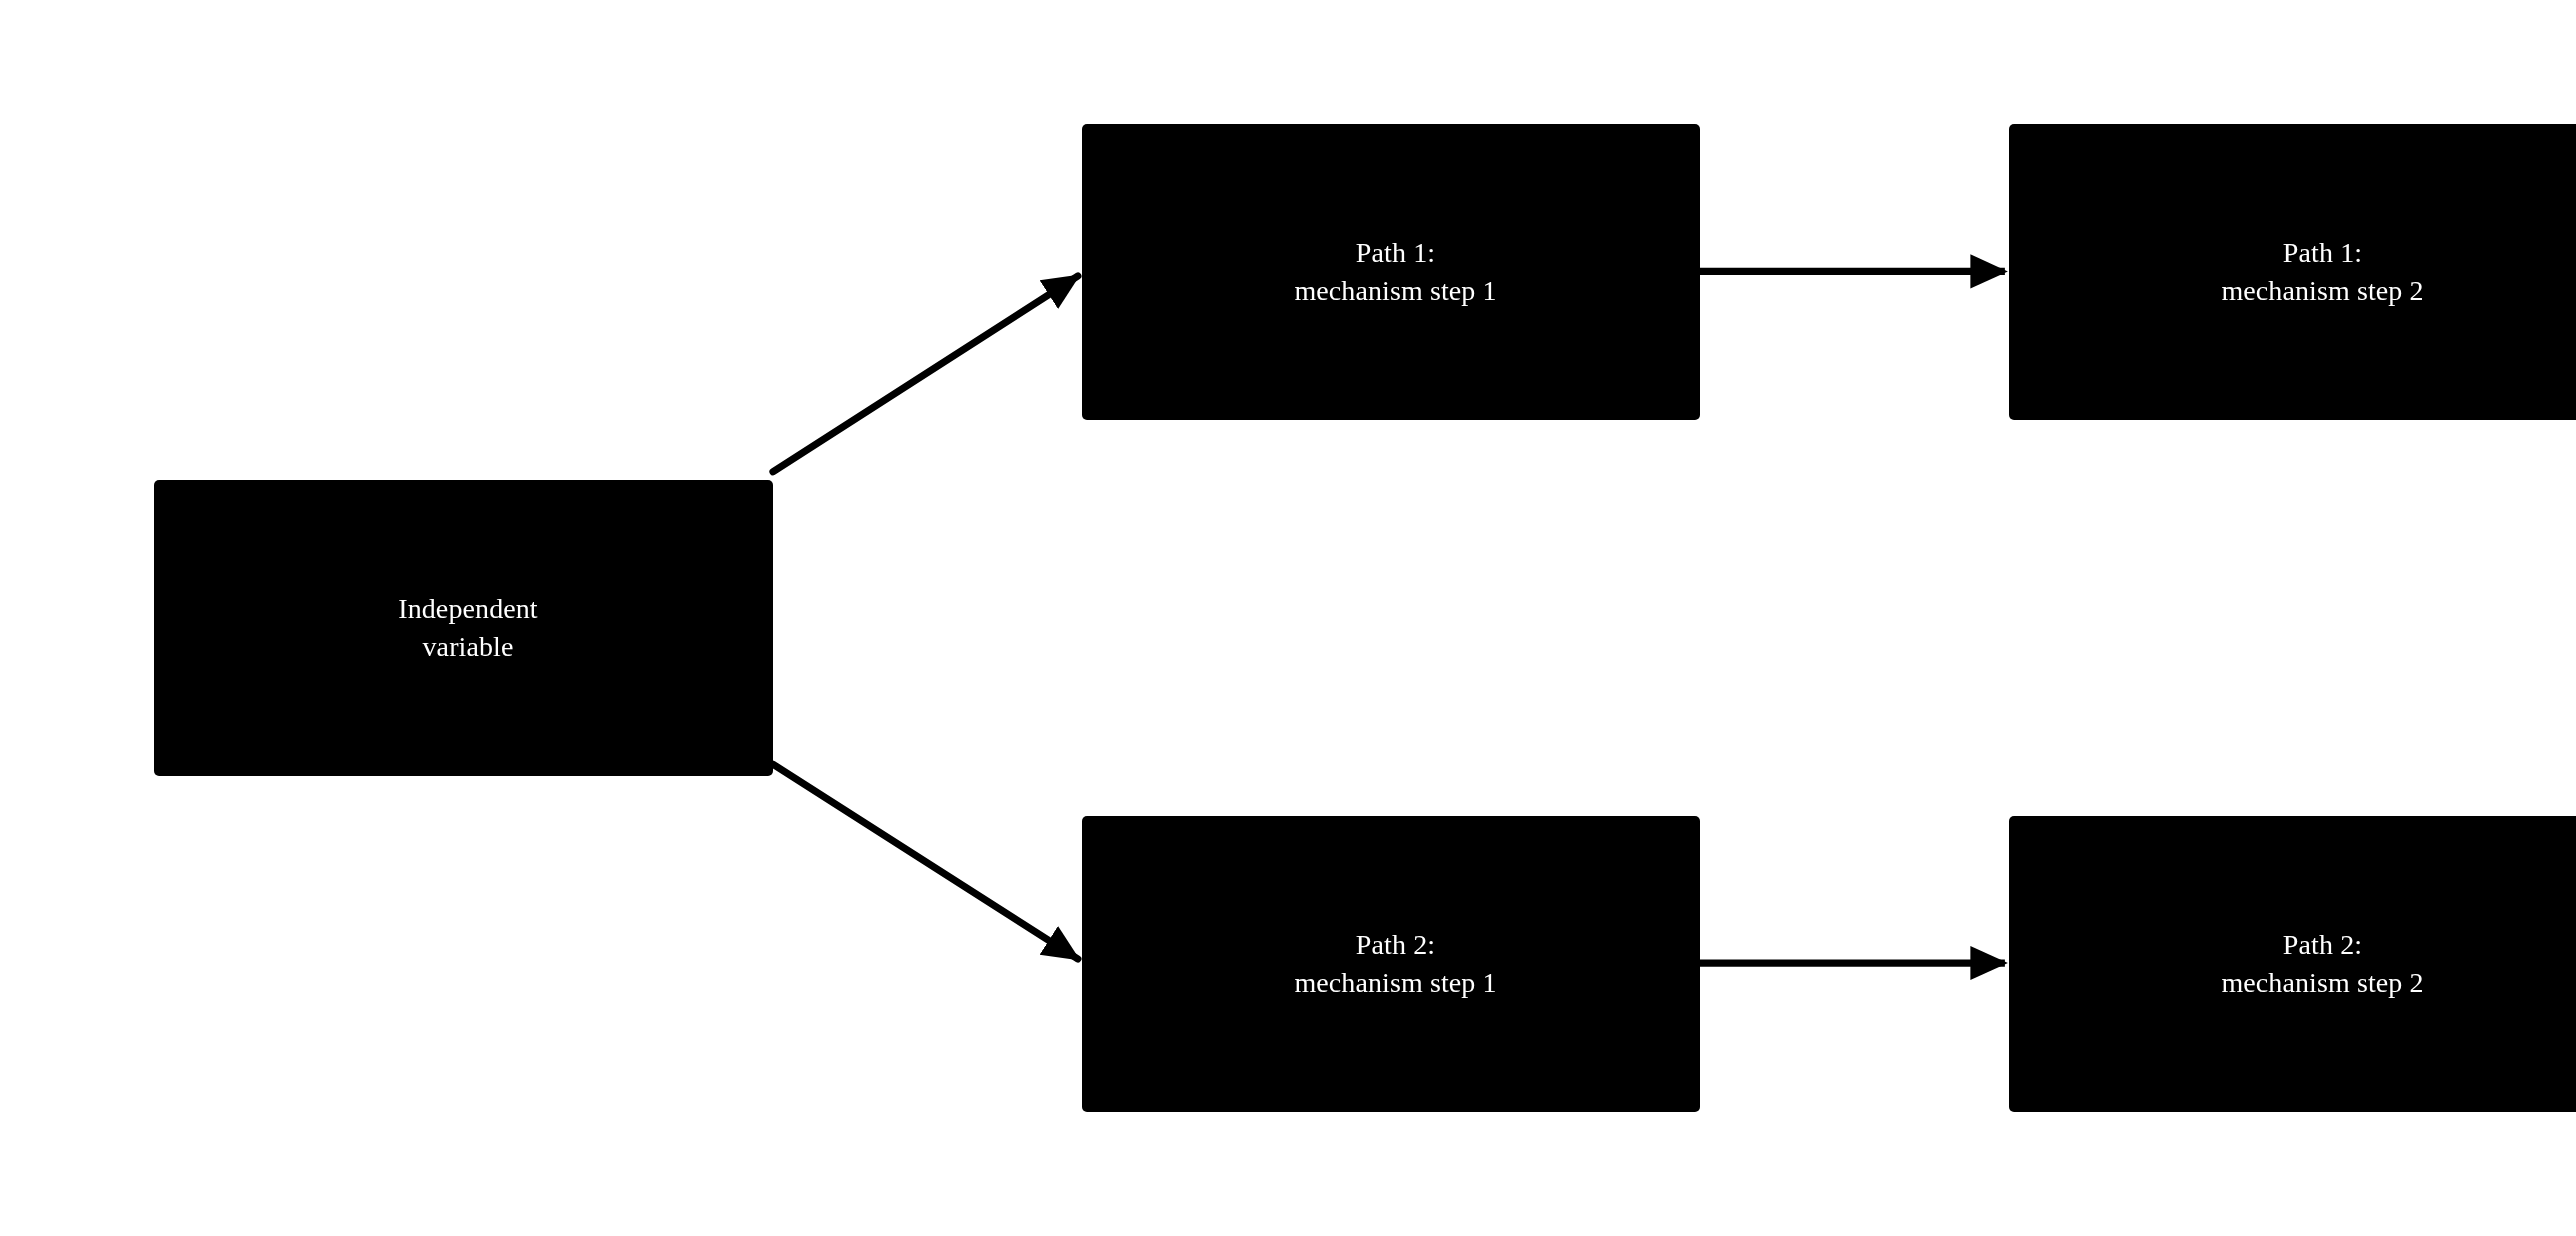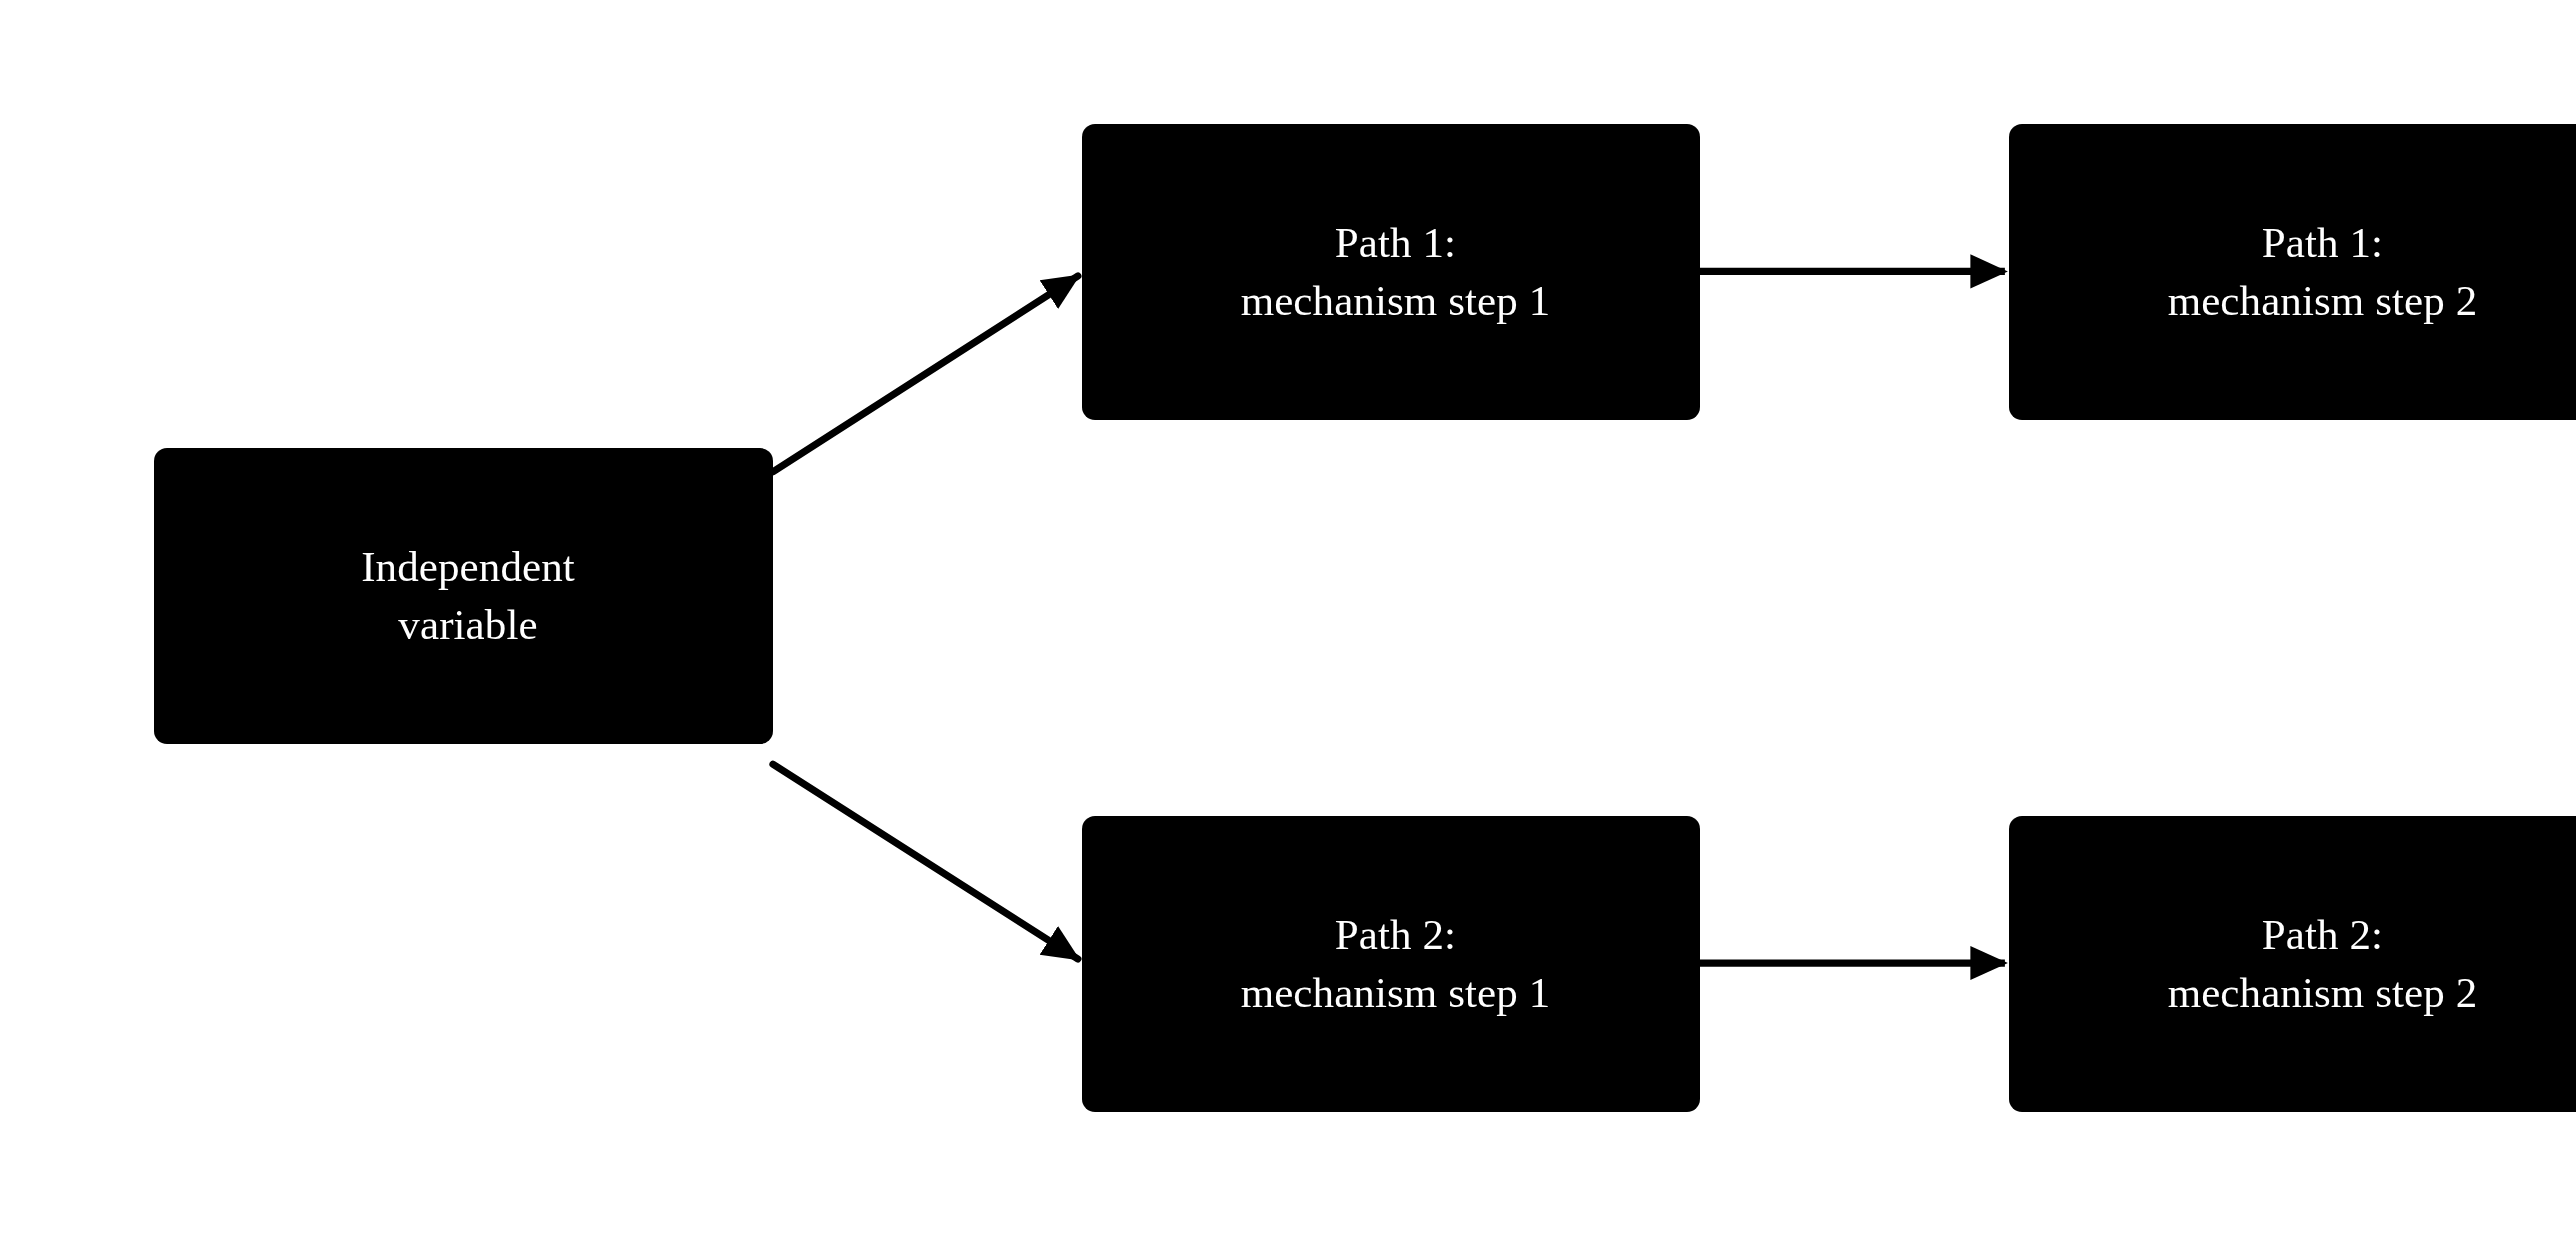--- a/index.html
+++ b/index.html
@@ -23,42 +23,42 @@
     position: absolute;
     left: 0;
     top: 0;
     width: 3709px;
     height: 1236px;
   }
   .node {
     position: absolute;
     box-sizing: border-box;
     background: #000000;
-    border-radius: 13px;
+    border-radius: 5px;
     color: #ffffff;
     display: flex;
     align-items: center;
     justify-content: center;
     text-align: center;
     line-height: 1.36;
-    font-size: 43px;
+    font-size: 28px;
     font-family: "Liberation Serif", "DejaVu Serif", serif;
     font-weight: normal;
     white-space: pre-line;
     letter-spacing: 0.1px;
     padding-left: 9px;
   }
   .node-label {
     display: block;
     width: 100%;
     padding: 0 12.4px;
     box-sizing: border-box;
   }
   
-  #node-independent { left: 154px;  top: 448px;  width: 619px; height: 296px; }
+  #node-independent { left: 154px;  top: 480px;  width: 619px; height: 296px; }
   #node-p1s1        { left: 1082px; top: 124px;  width: 618px; height: 296px; }
   #node-p1s2        { left: 2009px; top: 124px;  width: 618px; height: 296px; }
   #node-p2s1        { left: 1082px; top: 816px; width: 618px; height: 296px; }
   #node-p2s2        { left: 2009px; top: 816px; width: 618px; height: 296px; }
 </style>
 </head>
 <body>
 
 <div id="diagram-root">
 

